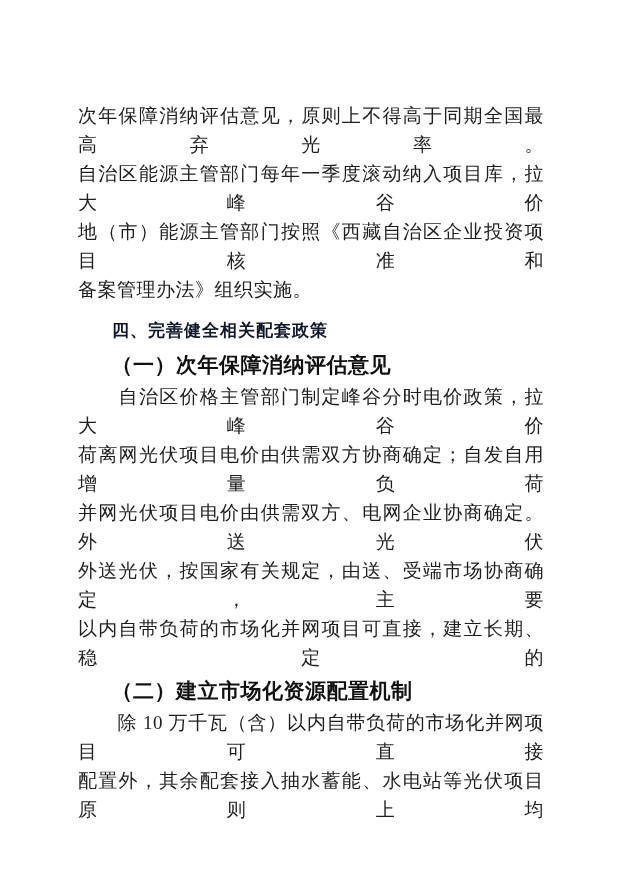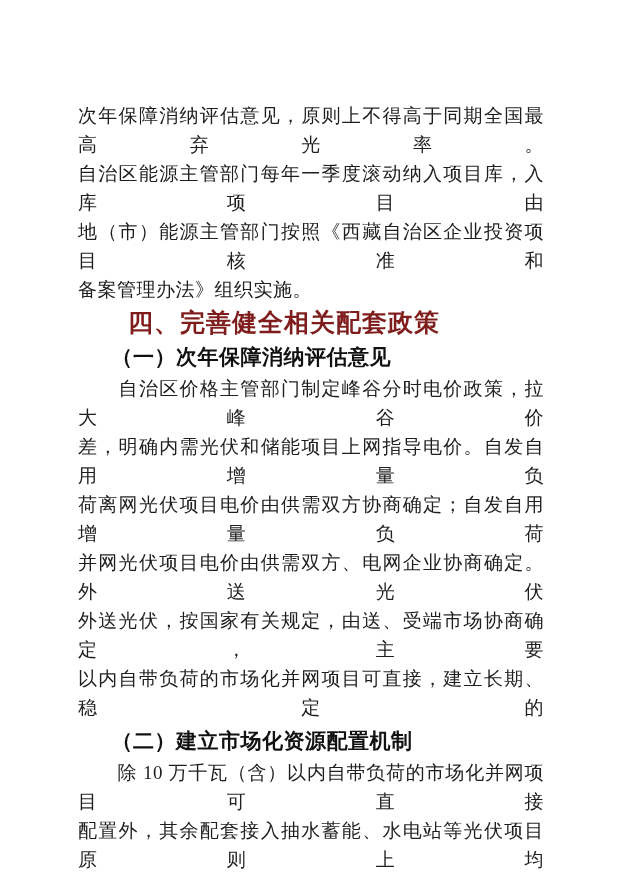--- a/index.html
+++ b/index.html
@@ -36,54 +36,53 @@
   }
   .line.last {
     text-align-last: left;
   }
   .para {
     margin: 0;
   }
   .heading1 {
     font-family: "Liberation Sans", "DejaVu Sans", sans-serif;
     font-weight: 700;
-    font-size: 25px;
+    font-size: 17px;
     line-height: 31px;
     text-indent: 2em;
     letter-spacing: 1px;
-    margin-top: 3px;
-    color: #7f1d1d;
+    margin-top: 11px;
+    color: #0f172a;
   }
   .heading2 {
     font-family: "Liberation Sans", "DejaVu Sans", sans-serif;
     font-weight: 700;
     font-size: 21px;
     line-height: 33px;
     text-indent: 1.6em;
     letter-spacing: 0.5px;
     margin: 2px 0 1px 0;
     color: #111111;
   }
 </style>
 </head>
 <body>
 
 <div class="page">
   <div class="content">
       <div class="para">
         <div class="line">次年保障消纳评估意见，原则上不得高于同期全国最高弃光率。</div>
-        <div class="line">自治区能源主管部门每年一季度滚动纳入项目库，入库项目由</div>
+        <div class="line">自治区能源主管部门每年一季度滚动纳入项目库，拉大峰谷价</div>
         <div class="line">地（市）能源主管部门按照《西藏自治区企业投资项目核准和</div>
         <div class="line last">备案管理办法》组织实施。</div>
       </div>
       <div class="heading1">四、完善健全相关配套政策</div>
       <div class="heading2">（一）次年保障消纳评估意见</div>
       <div class="para">
         <div class="line">　　自治区价格主管部门制定峰谷分时电价政策，拉大峰谷价</div>
-        <div class="line">差，明确内需光伏和储能项目上网指导电价。自发自用增量负</div>
         <div class="line">荷离网光伏项目电价由供需双方协商确定；自发自用增量负荷</div>
         <div class="line">并网光伏项目电价由供需双方、电网企业协商确定。外送光伏</div>
         <div class="line">外送光伏，按国家有关规定，由送、受端市场协商确定，主要</div>
         <div class="line">以内自带负荷的市场化并网项目可直接，建立长期、稳定的</div>
       </div>
       <div class="heading2">（二）建立市场化资源配置机制</div>
       <div class="para">
         <div class="line">　　除 10 万千瓦（含）以内自带负荷的市场化并网项目可直接</div>
         <div class="line">配置外，其余配套接入抽水蓄能、水电站等光伏项目原则上均</div>
       </div>

